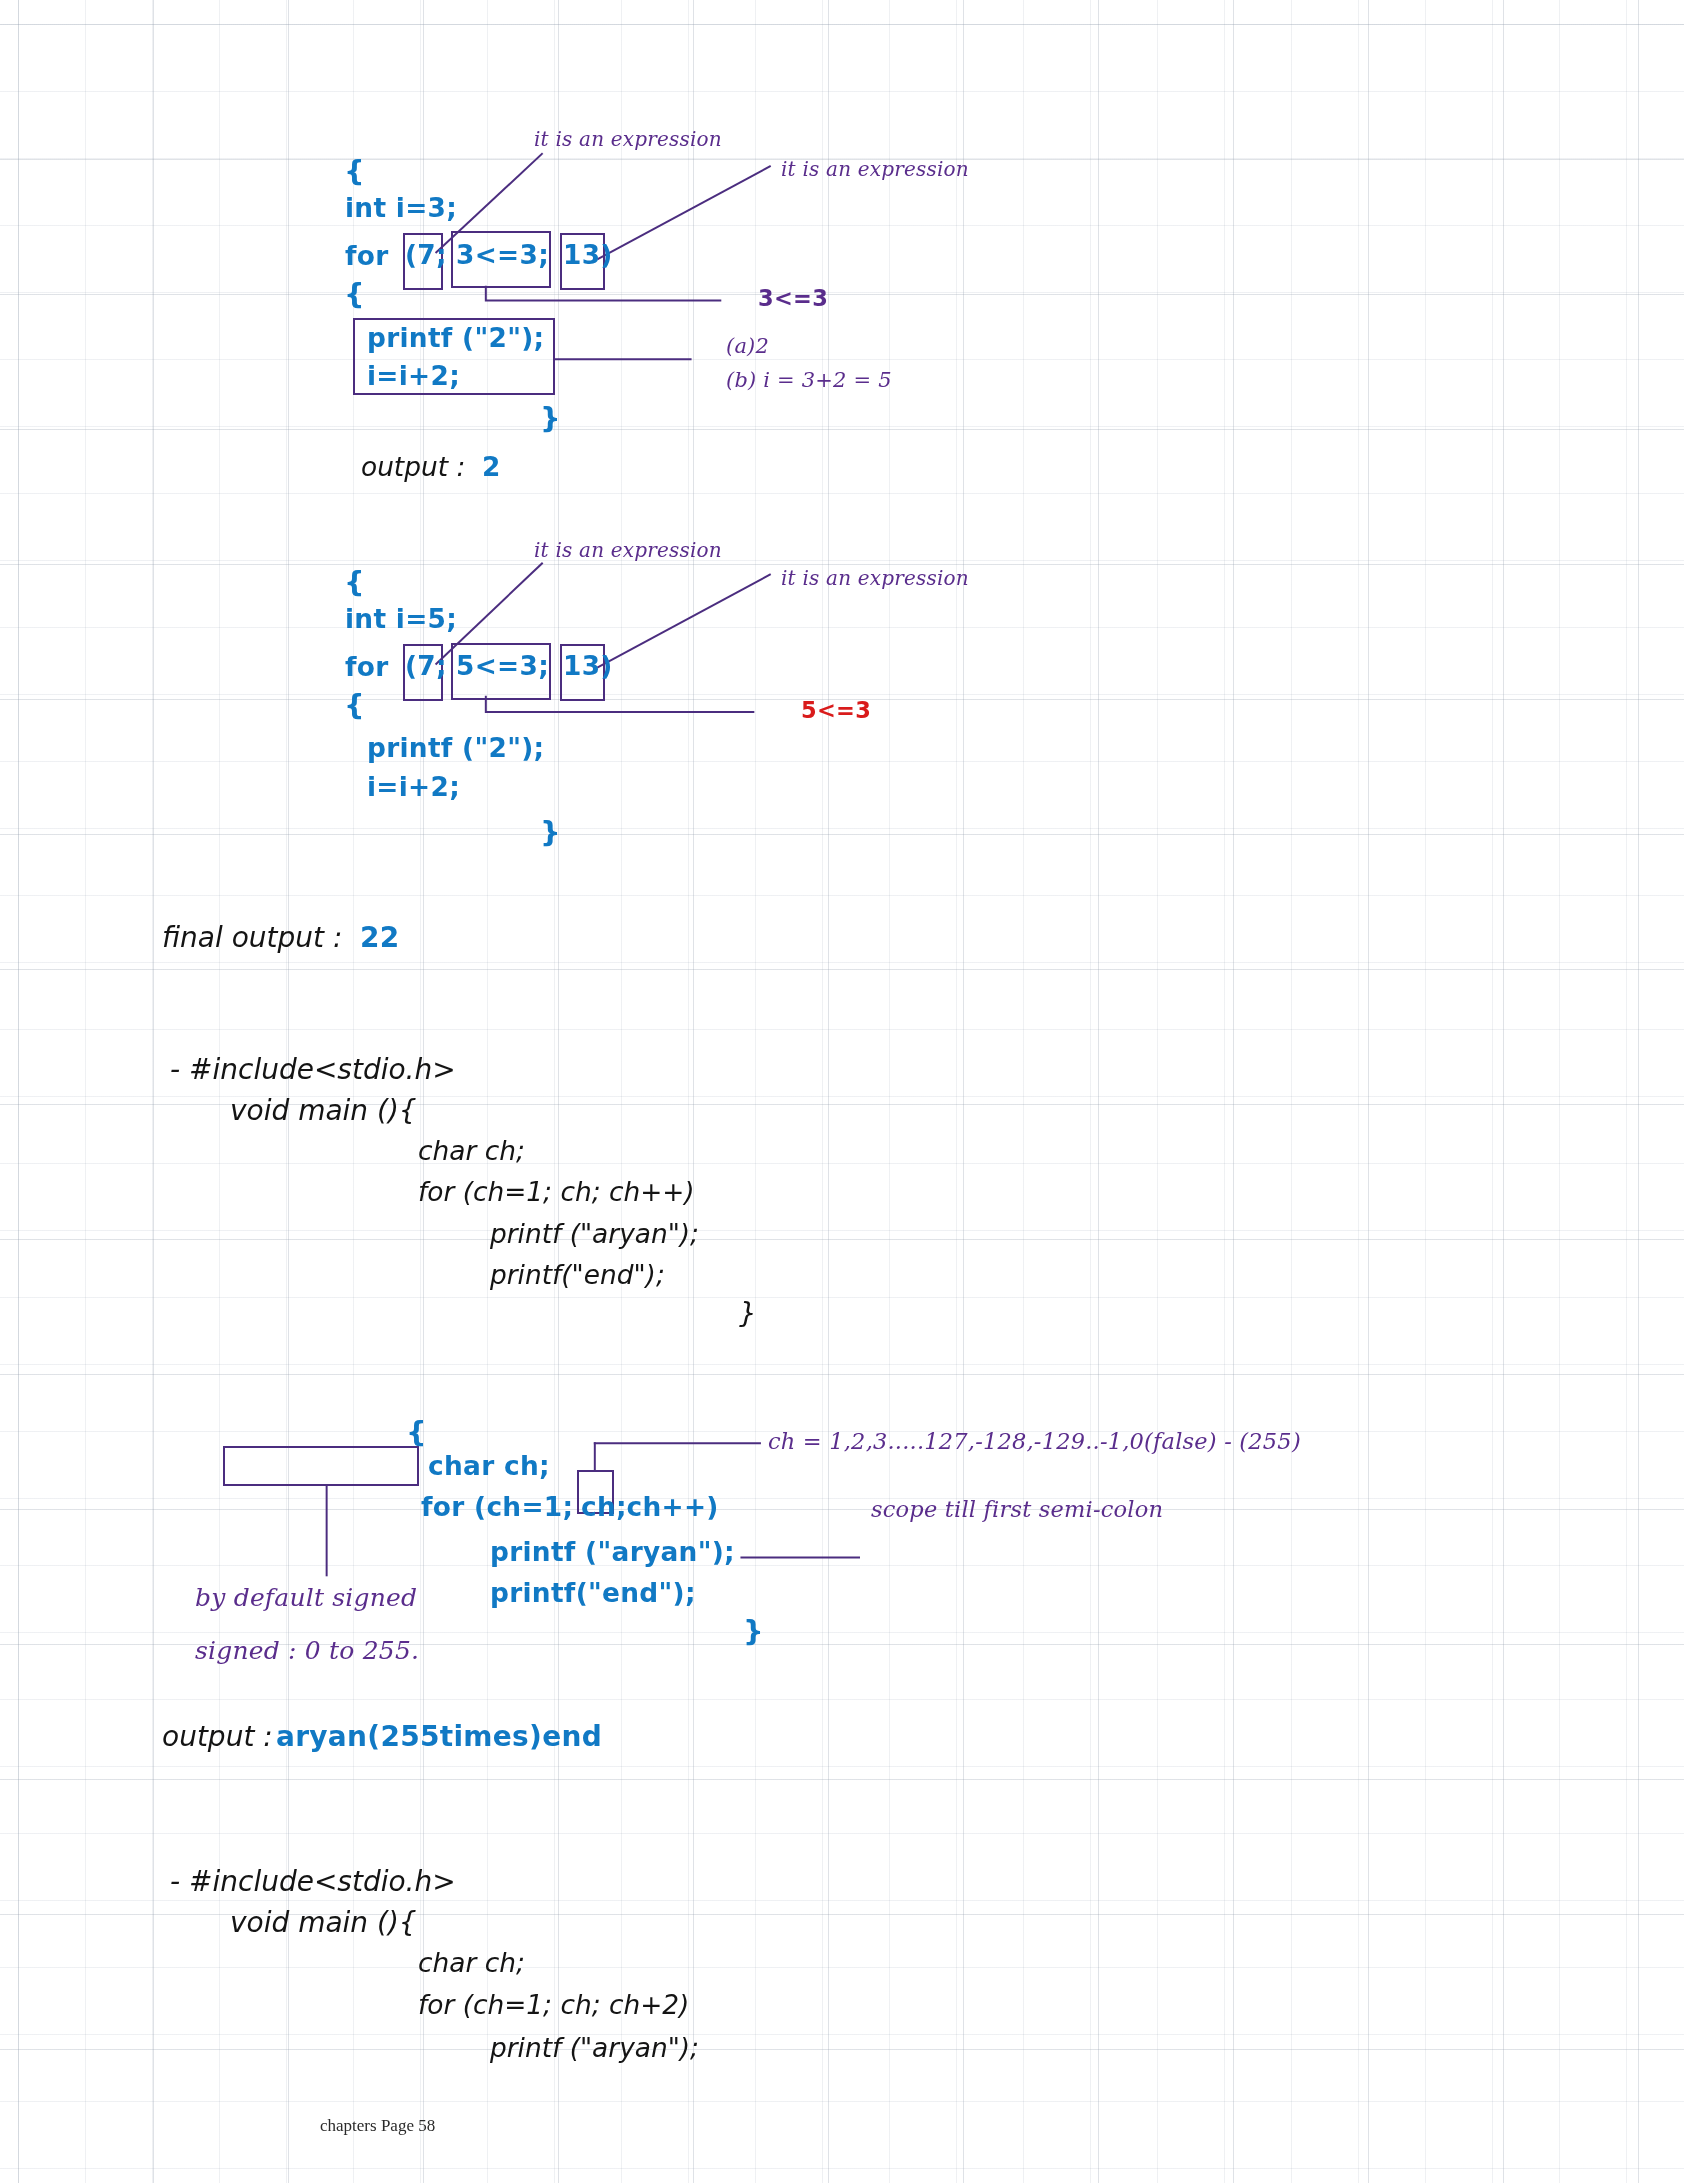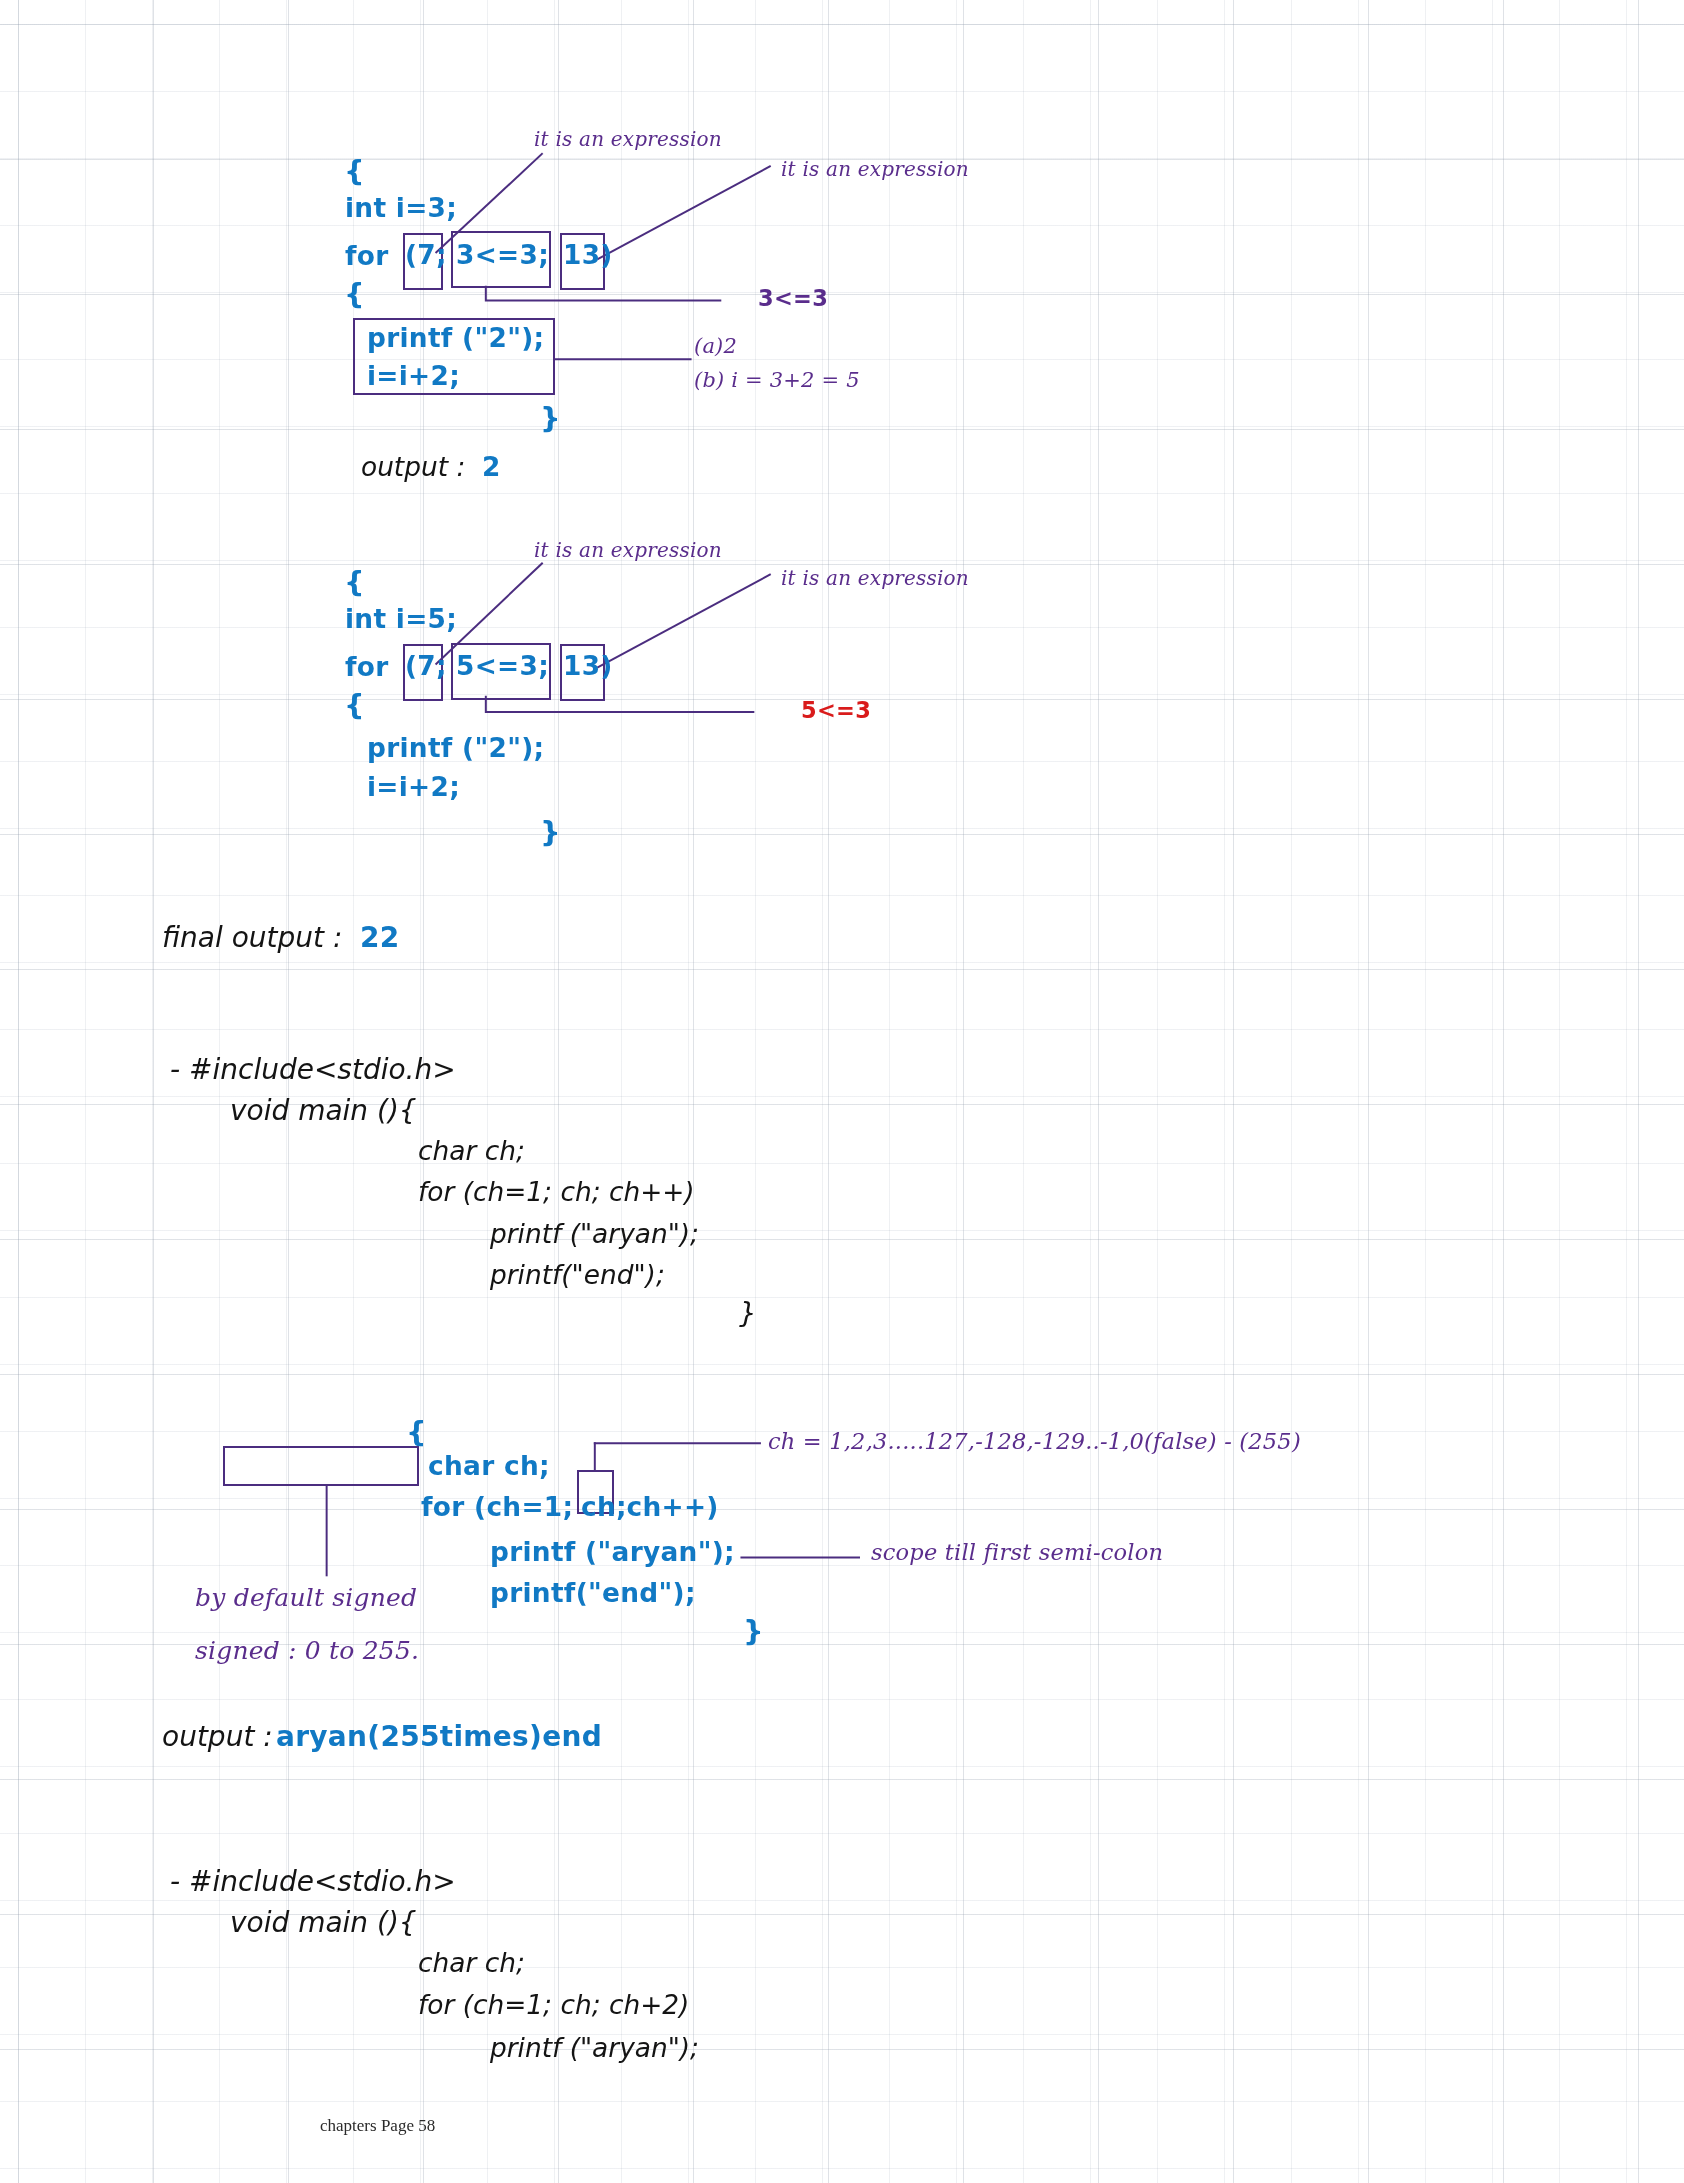--- a/index.html
+++ b/index.html
@@ -45,21 +45,21 @@
   .black {color:#141414;text-align:right;}
   .red   {color:#d91b1b;}
 
   
   .hand      {font-family:"DejaVu Sans", sans-serif; font-style:italic; font-weight:400;}
   .code      {font-family:"DejaVu Sans", sans-serif; font-weight:600; font-style:normal;
               letter-spacing:0.3px;}
   .note      {font-family:"DejaVu Serif", serif; font-style:italic; font-weight:400;
               letter-spacing:0.2px;text-align:center;}
 
-  .s44{font-size:29px;} .s40{font-size:26.4px;} .s38{font-size:25px;} .s34{font-size:22.5px;} .s32{font-size:21px;}
+  .s44{font-size:29px;} .s40{font-size:26.4px;} .s38{font-size:25px;} .s34{font-size:22.5px;} .s32{font-size:21px;margin-left:32px;}
   .s30{font-size:20px;}
 
   
   .box{position:absolute;border:2px solid #4b2d7f;box-sizing:border-box;background:transparent;}
 
   
   #lines{position:absolute;inset:0;width:1685px;height:2183px;}
 
   
   #footer{
@@ -179,21 +179,21 @@
     <div class="t code s40 blue" style="left:421px;top:1494px;">for (ch=1; </div>
     <div class="t code s40 blue" style="left:581px;top:1494px;">ch;</div>
     <div class="t code s40 blue" style="left:617px;top:1494px;"> ch++)</div>
 
     <div class="t code s40 blue" style="left:490px;top:1539px;">printf ("aryan");</div>
     <div class="t code s40 blue" style="left:490px;top:1580px;">printf("end");</div>
     <div class="t code s44 blue" style="left:743px;top:1617px;">}</div>
 
     <div class="t note s34 purple" style="left:768px;top:1430px;">ch = 1,2,3.....127,-128,-129..-1,0(false) - (255)</div>
 
-    <div class="t note s34 purple" style="left:871px;top:1541px;">scope till first semi-colon</div>
+    <div class="t note s34 purple" style="left:871px;top:1498px;">scope till first semi-colon</div>
 
     <div class="t note s38 purple" style="left:195px;top:1585px;">by default signed</div>
     <div class="t note s38 purple" style="left:195px;top:1638px;">signed : 0 to 255.</div>
 
     <div class="t hand s42 black" style="left:162px;top:1723px;font-size:28px;">output : </div>
     <div class="t code s42 blue" style="left:276px;top:1723px;font-size:28px;">aryan(255times)end</div>
 
     <div class="t hand s42 black" style="left:170px;top:1868px;font-size:28px;">- #include&lt;stdio.h&gt;</div>
     <div class="t hand s42 black" style="left:230px;top:1909px;font-size:28px;">void main (){</div>
     <div class="t hand s40 black" style="left:418px;top:1950px;">char ch;</div>

